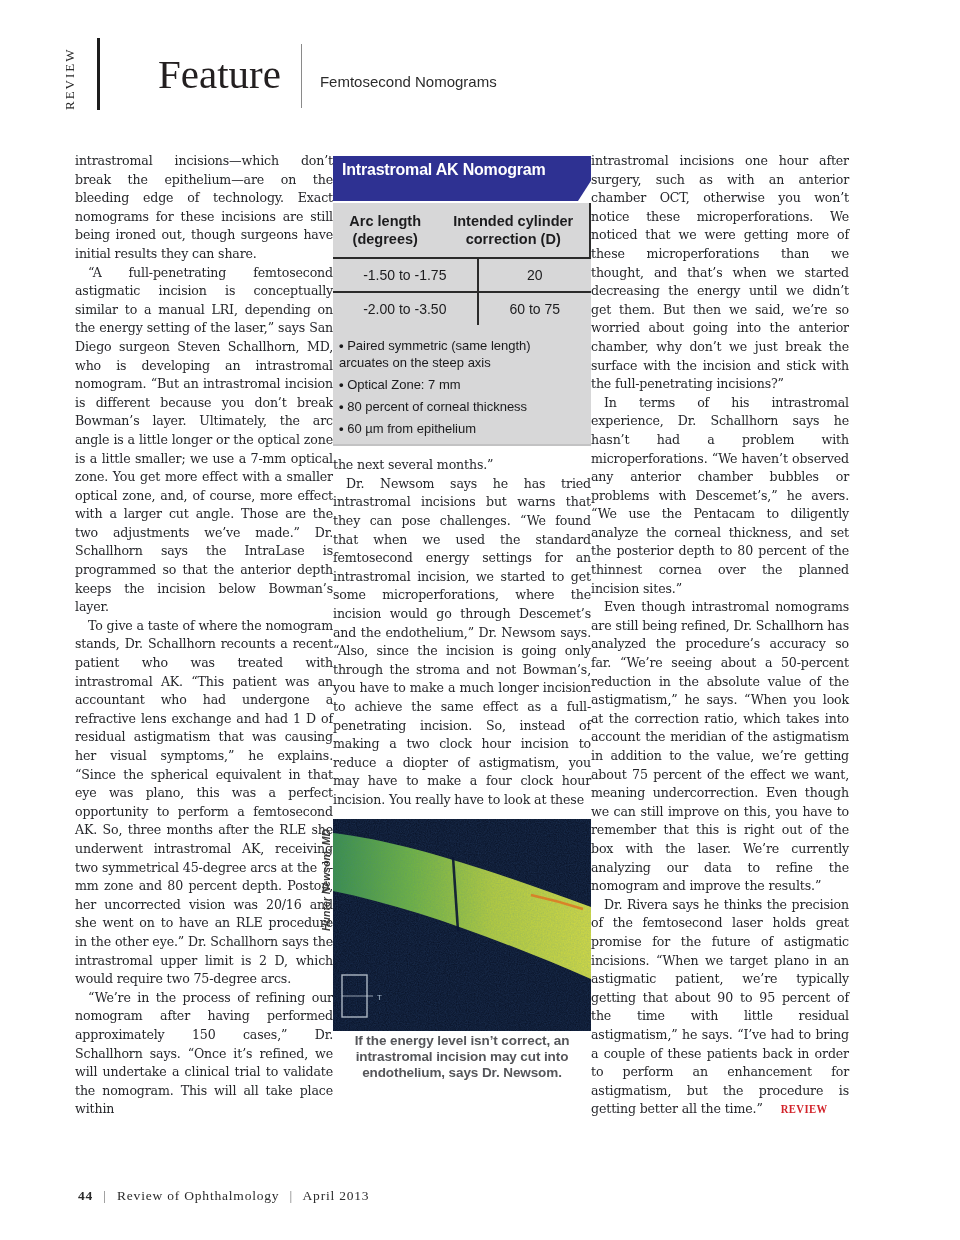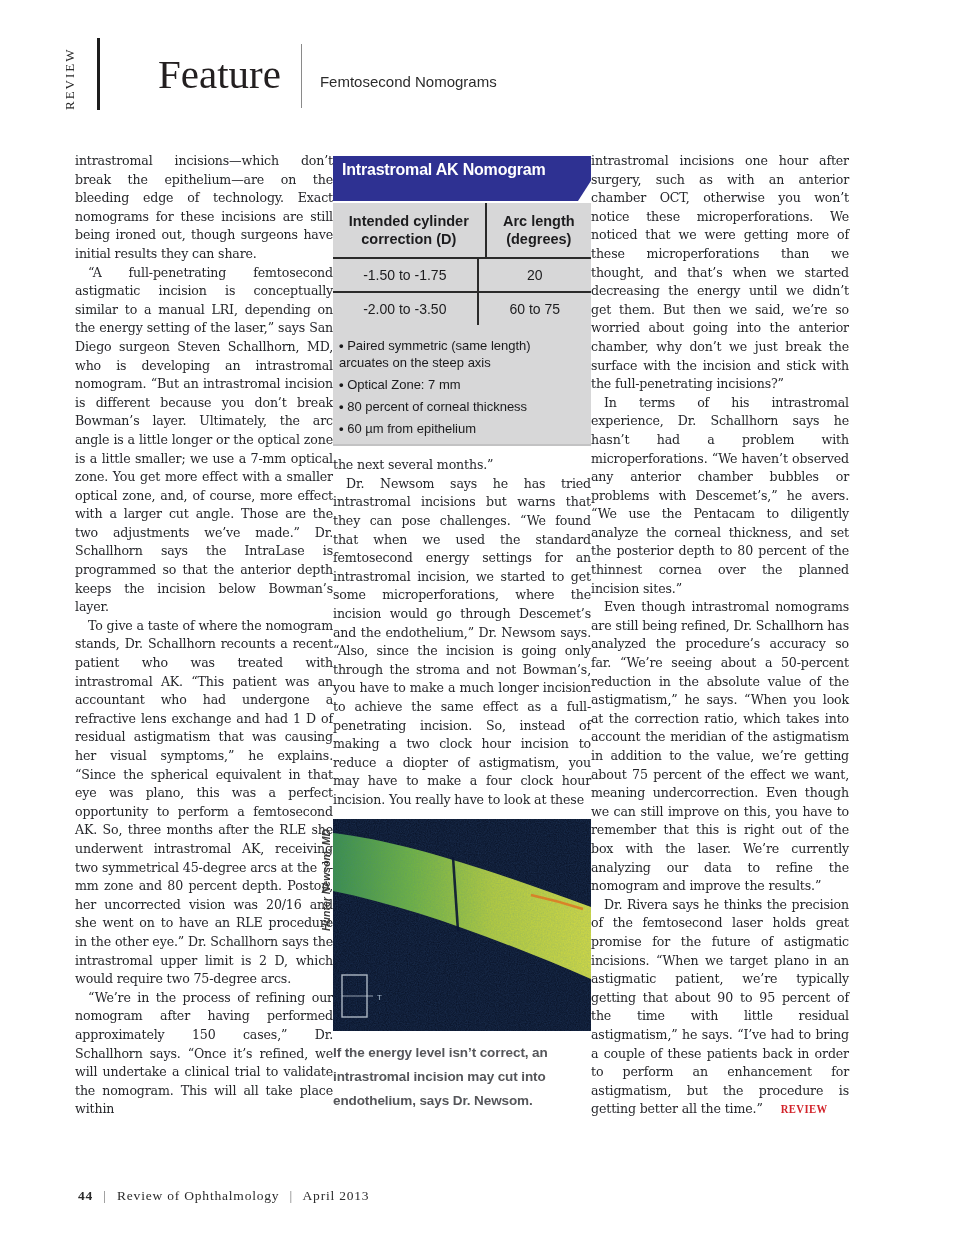--- a/index.html
+++ b/index.html
@@ -42,22 +42,22 @@
   .nomo-bullets li::before{content:"\2022  ";font-weight:bold;}
   .nomo-courtesy{font-size:11.5px;font-style:italic;font-weight:bold;color:#2b2b2b;
         padding:10px 10px 12px 10px;}
 
   
   .figure{position:relative;margin-top:9px;width:258px;height:212px;}
   .figure svg{display:block;}
   .fig-credit{position:absolute;left:-13px;top:112px;transform:rotate(-90deg);transform-origin:left top;
         white-space:nowrap;font-family:"Liberation Sans", sans-serif;font-style:italic;font-weight:bold;
         font-size:10.5px;color:#3a3a3a;}
-  .fig-caption{margin-top:10px;font-family:"Liberation Sans", sans-serif;font-weight:bold;
-        font-size:13.5px;line-height:24px;color:#55565a;text-align:left;letter-spacing:-0.1px;}
+  .fig-caption{margin-top:2px;font-family:"Liberation Sans", sans-serif;font-weight:bold;
+        font-size:13.5px;line-height:16px;color:#55565a;text-align:center;letter-spacing:-0.1px;}
 
   
   .endmark{display:inline-block;transform:scaleX(0.82);transform-origin:left center;
         font-family:"Liberation Serif", serif;font-weight:bold;font-size:13px;color:#d2232a;
         letter-spacing:0.5px;}
 
   
   .footer{position:absolute;left:78px;top:1188px;font-family:"Liberation Serif", serif;
         font-size:13.5px;letter-spacing:0.8px;color:#2b2b2b;}
   .footer .pgnum{font-weight:bold;}
@@ -86,22 +86,22 @@
       <p class="ind">To give a taste of where the nomogram stands, Dr. Schallhorn recounts a recent patient who was treated with intrastromal AK. “This patient was an accountant who had undergone a refractive lens exchange and had 1 D of residual astigmatism that was causing her visual symptoms,” he explains. “Since the spherical equivalent in that eye was plano, this was a perfect opportunity to perform a femtosecond AK. So, three months after the RLE she underwent intrastromal AK, receiving two symmetrical 45-degree arcs at the 7-mm zone and 80 percent depth. Postop, her uncorrected vision was 20/16 and she went on to have an RLE procedure in the other eye.” Dr. Schallhorn says the intrastromal upper limit is 2 D, which would require two 75-degree arcs.</p>
       <p class="ind">“We’re in the process of refining our nomogram after having performed approximately 150 cases,” Dr. Schallhorn says. “Once it’s refined, we will undertake a clinical trial to validate the nomogram. This will all take place within</p>
     </div>
 
     <div class="col">
 
       <div class="nomo">
         <div class="nomo-title">Intrastromal AK Nomogram</div>
         <div class="nomo-body">
           <div class="nomo-row head">
+            <div class="nomo-cell c2">Arc length (degrees)</div>
             <div class="nomo-cell c1">Intended cylinder correction (D)</div>
-            <div class="nomo-cell c2">Arc length (degrees)</div>
           </div>
           <div class="nomo-row">
             <div class="nomo-cell c1">-1.50 to -1.75</div>
             <div class="nomo-cell c2">20</div>
           </div>
           <div class="nomo-row">
             <div class="nomo-cell c1">-2.00 to -3.50</div>
             <div class="nomo-cell c2">60 to 75</div>
           </div>
           <ul class="nomo-bullets">

